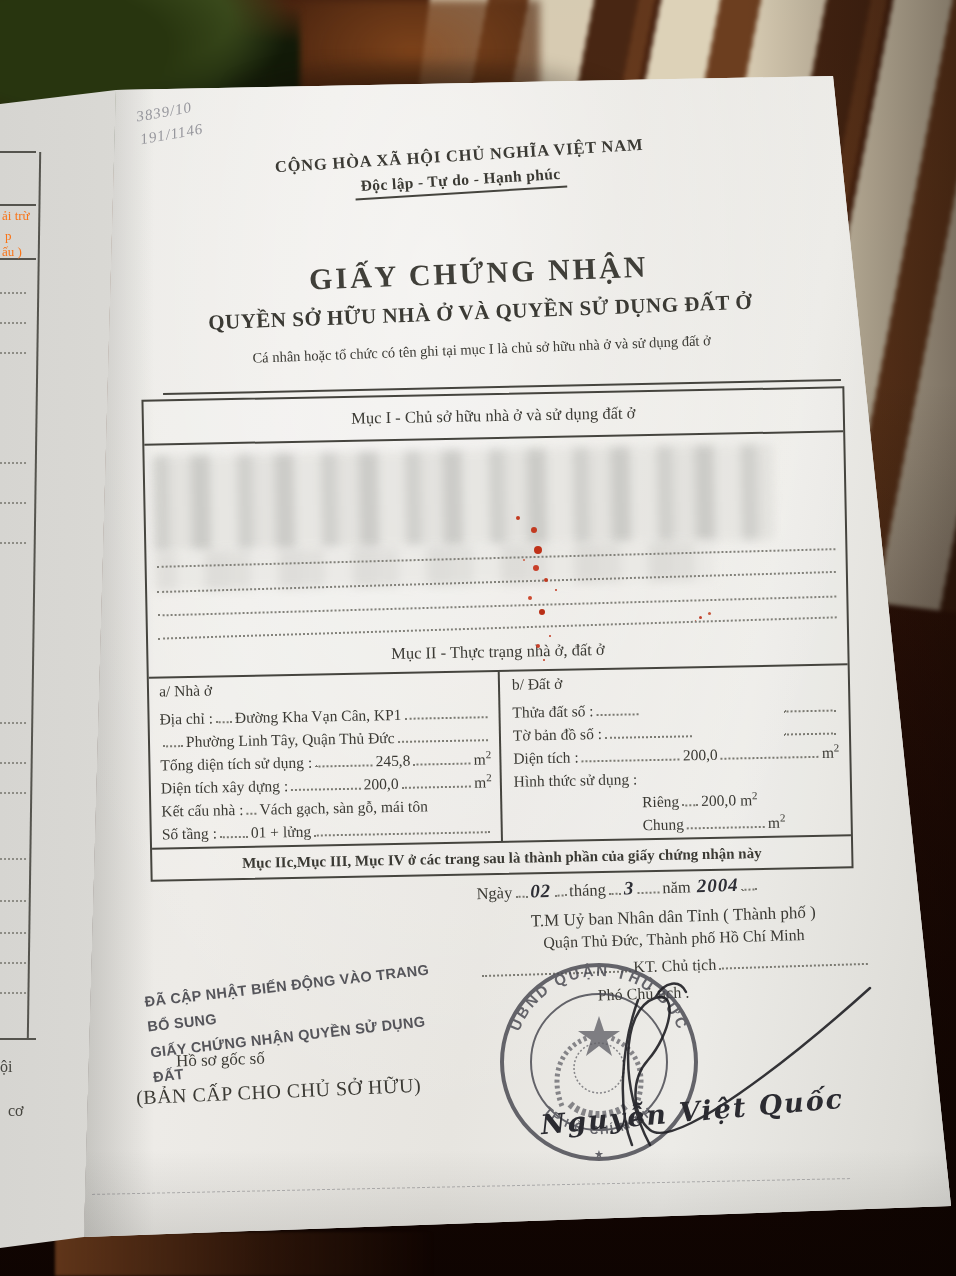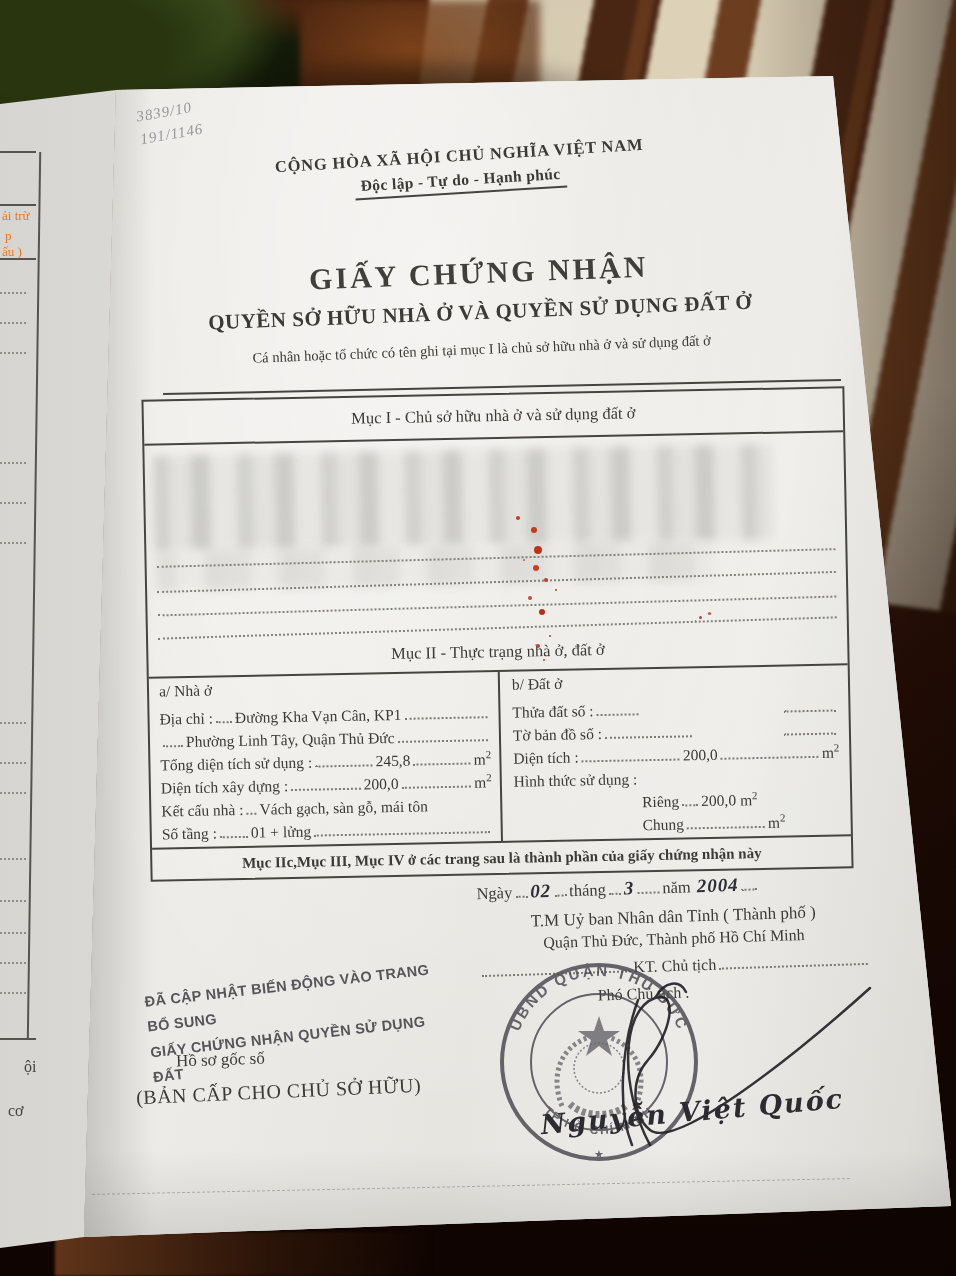--- a/index.html
+++ b/index.html
@@ -149,21 +149,21 @@
   <div class="abs stub" style="top:502px"></div>
   <div class="abs stub" style="top:542px"></div>
   <div class="abs stub" style="top:722px"></div>
   <div class="abs stub" style="top:762px"></div>
   <div class="abs stub" style="top:792px"></div>
   <div class="abs stub" style="top:858px"></div>
   <div class="abs stub" style="top:900px"></div>
   <div class="abs stub" style="top:932px"></div>
   <div class="abs stub" style="top:962px"></div>
   <div class="abs stub" style="top:992px"></div>
-  <div class="abs u-frag-big" style="top:1058px;left:24px">ội</div>
+  <div class="abs u-frag-big" style="top:1058px;left:0">ội</div>
   <div class="abs u-frag-big" style="top:1102px;left:8px">cơ</div>
 
   <div class="abs page-main">
     <div class="spine-shade"></div>
     <div class="bottom-shade"></div>
   </div>
   <div class="abs crease"></div>
 
   <div class="abs ref-num">
     <div>3839/10</div>

